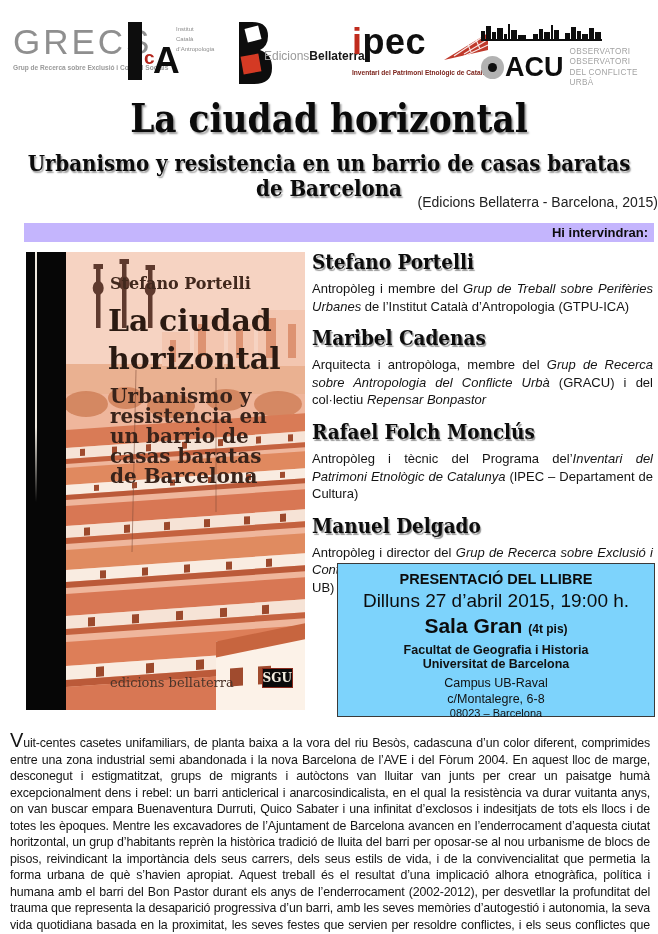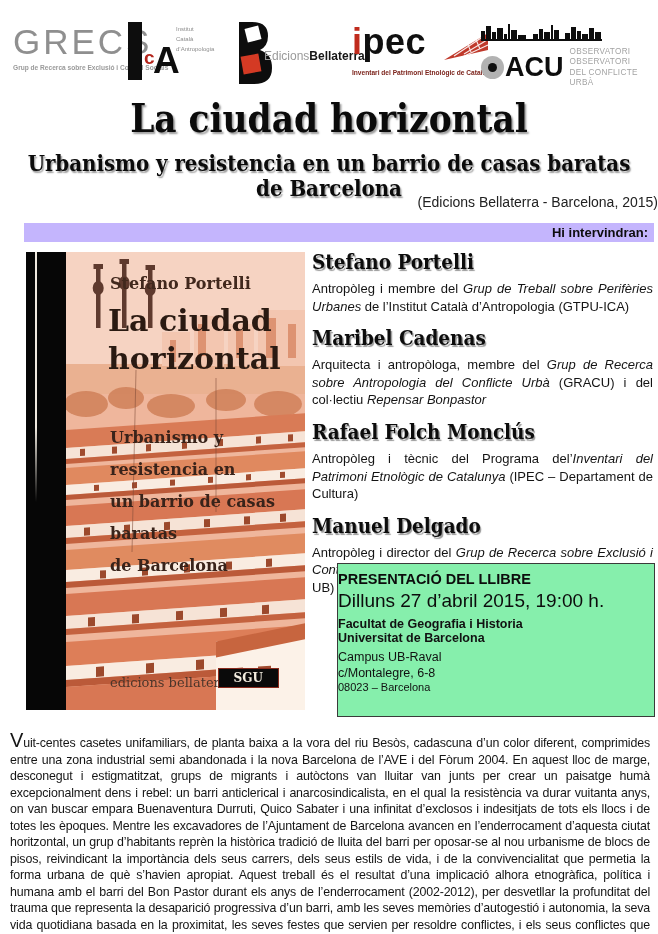--- a/index.html
+++ b/index.html
@@ -55,39 +55,39 @@
   .spine-line{position:absolute;left:9px;top:0;width:2px;height:250px;
               background:linear-gradient(#efe9df,#efe9df 70%,rgba(239,233,223,0));}
   .cover-photo{position:absolute;left:40px;top:0;width:239px;height:458px;}
   .cover-photo svg{display:block;}
   .cover-author{position:absolute;left:84px;top:22px;font-family:"DejaVu Serif",serif;
                 font-weight:bold;font-size:16px;color:#41281d;}
   .cover-title{position:absolute;left:82px;top:50px;font-family:"DejaVu Serif",serif;
                font-size:30px;line-height:38px;color:#2a1a12;font-weight:bold;}
   .cover-title span{display:block;}
   .cover-sub{position:absolute;left:84px;top:134px;font-family:"DejaVu Serif",serif;
-             font-weight:bold;font-size:16px;line-height:32px;color:#39231a;margin-top:36px;}
+             font-weight:bold;font-size:20px;line-height:20px;color:#39231a;}
   .cover-sub span{display:block;}
   .cover-pub{position:absolute;left:84px;top:423px;font-family:"DejaVu Serif",serif;
              font-size:13px;color:#4c352a;}
-  .cover-sgu{position:absolute;right:26px;top:416px;background:#0a0a0a;color:#f2ecdf;
+  .cover-sgu{position:absolute;right:12px;top:416px;background:#0a0a0a;color:#f2ecdf;
              font-family:"DejaVu Serif",serif;font-size:12px;font-weight:bold;
-             padding:2px 15px;border:1px solid #8a2a1c;line-height:1.2;}
+             padding:2px 0;border:1px solid #8a2a1c;line-height:1.2;}
 
   
   .speakers{position:absolute;left:312px;top:250px;width:341px;}
   .spk-name{font-family:"DejaVu Serif",serif;font-weight:bold;font-size:20px;line-height:24px;
             color:#0c0c0c;margin:0 0 6px 0;transform:scaleX(0.92);transform-origin:left center;
             text-shadow:1.5px 1.5px 1px #9a9a9a;}
   .spk-desc{font-size:13px;line-height:17.6px;margin:0 0 11px 0;text-align:justify;color:#141414;}
   .seg-i{font-style:italic;}
 
   
   .event{position:absolute;left:337px;top:563px;width:318px;height:154px;box-sizing:border-box;
-         background:#86efac;border:1px solid #3a3a3a;text-align:left;}
+         background:#7dd3fc;border:1px solid #3a3a3a;text-align:center;}
   .ev-title{font-size:14.5px;font-weight:bold;margin-top:7px;color:#0c0c0c;}
   .ev-date{font-size:19px;margin-top:3px;color:#0c0c0c;}
   .ev-room{font-size:21px;font-weight:bold;margin-top:2px;color:#0c0c0c;}
   .ev-room-note{font-size:12px;font-weight:bold;}
   .ev-fac{font-size:12.5px;font-weight:bold;margin-top:5px;}
   .ev-uni{font-size:12.5px;font-weight:bold;}
   .ev-campus{font-size:12.5px;margin-top:5px;}
   .ev-addr{font-size:12.5px;margin-top:2px;}
   .ev-postal{font-size:11px;margin-top:1px;}
 
@@ -334,20 +334,24 @@
     </div>
     <div>
       <div class="spk-name">Manuel Delgado</div>
       <p class="spk-desc"><span>Antropòleg i director del </span><span class="seg-i">Grup de Recerca sobre Exclusió i Control Socials</span><span> de la Universitat de Barcelona (GRECS-UB)</span></p>
     </div>
   </div>
 
   <div class="event">
     <div class="ev-title">PRESENTACIÓ DEL LLIBRE</div>
     <div class="ev-date">Dilluns 27 d’abril 2015, 19:00 h.</div>
+    <div class="ev-room">
+      <span>Sala Gran</span>
+      <span class="ev-room-note">(4t pis)</span>
+    </div>
     <div class="ev-fac">Facultat de Geografia i Historia</div>
     <div class="ev-uni">Universitat de Barcelona</div>
     <div class="ev-campus">Campus UB-Raval</div>
     <div class="ev-addr">c/Montalegre, 6-8</div>
     <div class="ev-postal">08023 – Barcelona</div>
   </div>
 
   <p class="body-text"><span class="lead">V</span><span>uit-centes casetes unifamiliars, de planta baixa a la vora del riu Besòs, cadascuna d’un color diferent, comprimides entre una zona industrial semi abandonada i la nova Barcelona de l’AVE i del Fòrum 2004. En aquest lloc de marge, desconegut i estigmatitzat, grups de migrants i autòctons van lluitar van junts per crear un paisatge humà excepcionalment dens i rebel: un barri anticlerical i anarcosindicalista, en el qual la resistència va durar vuitanta anys, on van buscar empara Buenaventura Durruti, Quico Sabater i una infinitat d’exclosos i indesitjats de tots els llocs i de totes les èpoques. Mentre les excavadores de l’Ajuntament de Barcelona avancen en l’enderrocament d’aquesta ciutat horitzontal, un grup d’habitants reprèn la històrica tradició de lluita del barri per oposar-se al nou urbanisme de blocs de pisos, reivindicant la importància dels seus carrers, dels seus estils de vida, i de la convivencialitat que permetia la forma urbana de què s’havien apropiat. Aquest treball és el resultat d’una implicació alhora etnogràfica, política i humana amb el barri del Bon Pastor durant els anys de l’enderrocament (2002-2012), per desvetllar la profunditat del trauma que representa la desaparició progressiva d’un barri, amb les seves memòries d’autogestió i autonomia, la seva vida quotidiana basada en la proximitat, les seves festes que servien per resoldre conflictes, i els seus conflictes que creaven comunitat.</span></p>
 
 </div>

